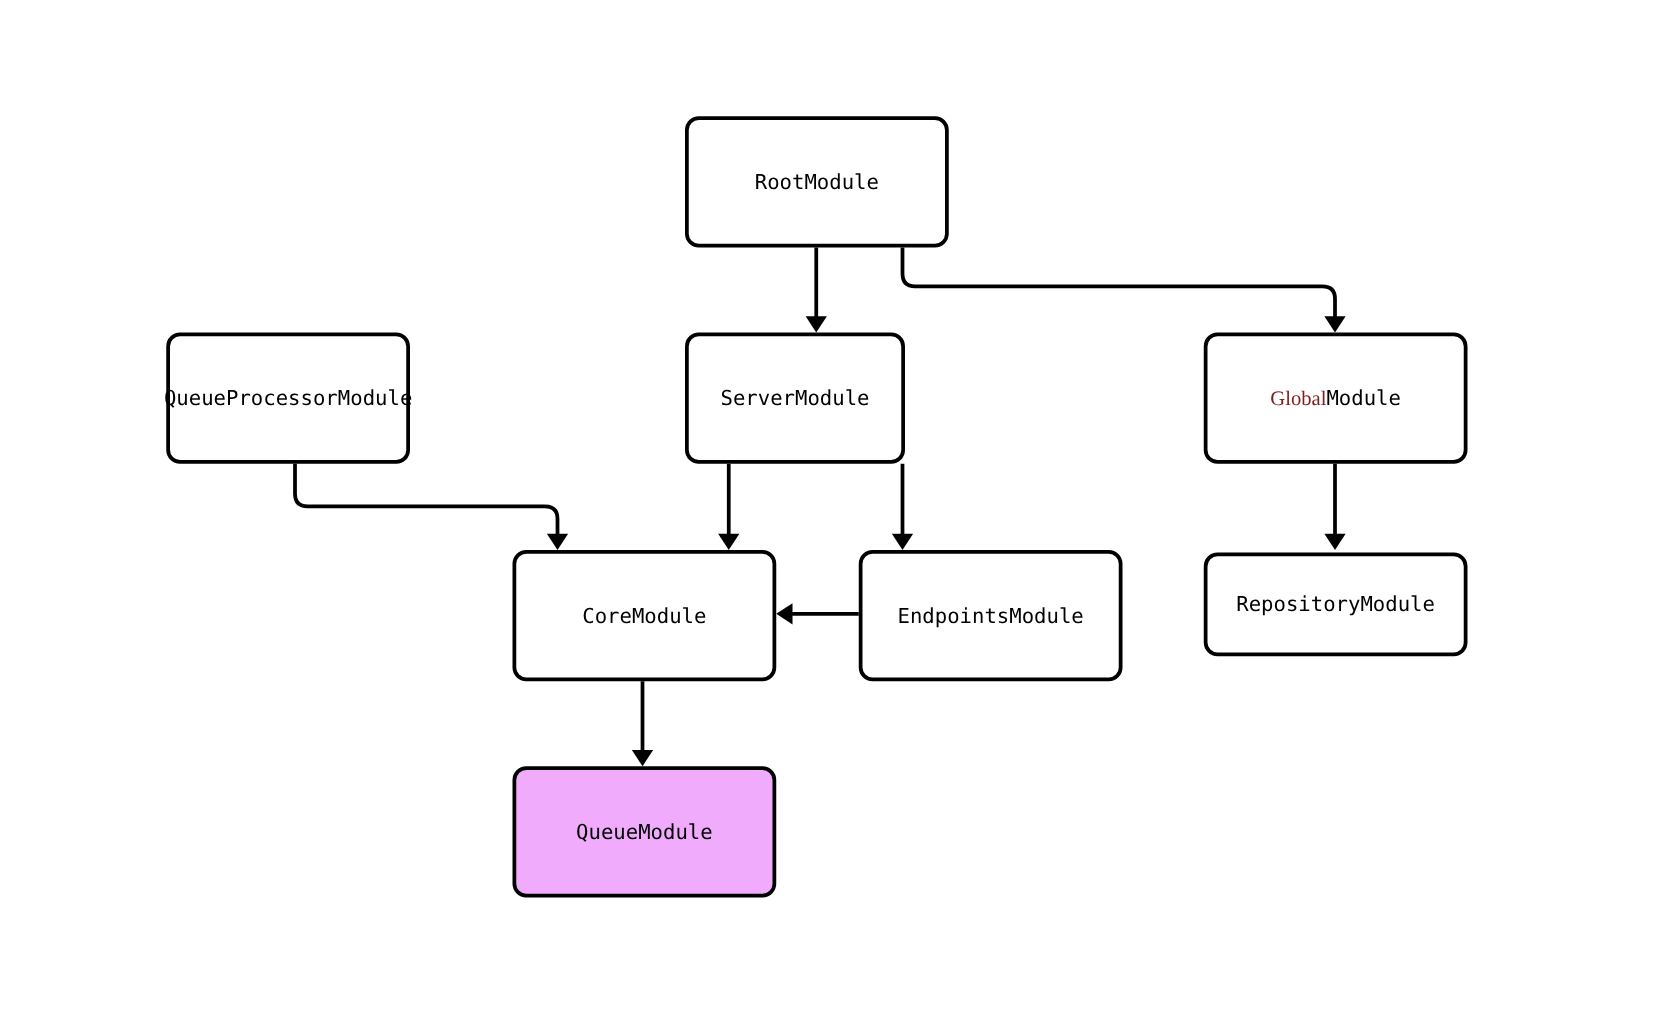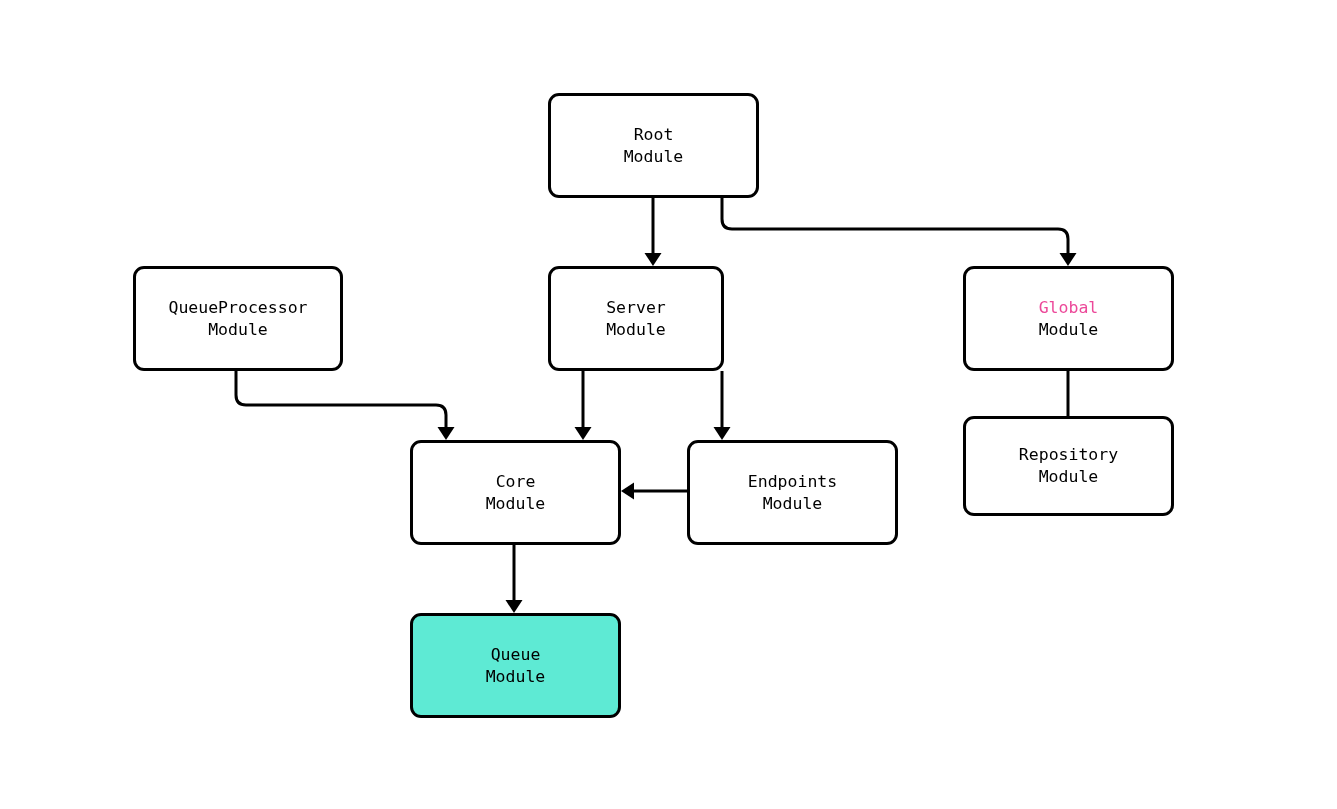--- a/index.html
+++ b/index.html
@@ -22,21 +22,21 @@
     width: 1337px;
     height: 809px;
   }
   .node-box {
     position: absolute;
     box-sizing: border-box;
     border: 3px solid #000000;
     border-radius: 11px;
     background: #ffffff;
     display: flex;
-    flex-direction: column;
+    flex-direction: row;
     align-items: center;
     justify-content: center;
     z-index: 2;
   }
   .node-line {
     font-family: "DejaVu Sans Mono", "Liberation Mono", monospace;
     font-size: 16.5px;
     line-height: 22px;
     color: #000000;
     white-space: pre;
@@ -81,43 +81,43 @@
         <path d="M 514 545 L 514 601" fill="none" stroke="#000000" stroke-width="3" stroke-linecap="butt" stroke-linejoin="round"></path>
         <polygon points="514,613 505.5,600 522.5,600" fill="#000000"></polygon>
       </g>
     </svg>
 
   <div id="node-layer">
       <div class="node-box" style="left: 548px; top: 93px; width: 211px; height: 105px; border-color: rgb(0, 0, 0); background: rgb(255, 255, 255);">
         <div class="node-line" style="color: rgb(0, 0, 0);">Root</div>
         <div class="node-line" style="color: rgb(0, 0, 0);">Module</div>
       </div>
-      <div class="node-box" style="left: 133px; top: 266px; width: 210px; height: 105px; border-color: rgb(0, 0, 0); background: rgb(255, 255, 255);">
+      <div class="node-box" style="left: 133px; top: 266px; width: 195px; height: 105px; border-color: rgb(0, 0, 0); background: rgb(255, 255, 255);">
         <div class="node-line" style="color: rgb(0, 0, 0);">QueueProcessor</div>
         <div class="node-line" style="color: rgb(0, 0, 0);">Module</div>
       </div>
       <div class="node-box" style="left: 548px; top: 266px; width: 176px; height: 105px; border-color: rgb(0, 0, 0); background: rgb(255, 255, 255);">
         <div class="node-line" style="color: rgb(0, 0, 0);">Server</div>
         <div class="node-line" style="color: rgb(0, 0, 0);">Module</div>
       </div>
       <div class="node-box" style="left: 963px; top: 266px; width: 211px; height: 105px; border-color: rgb(0, 0, 0); background: rgb(255, 255, 255);">
-        <div class="node-line" style="color: #ec4899;">Global</div>
+        <div class="node-line" style="color: #7f1d1d; font-family: Liberation Serif, serif;">Global</div>
         <div class="node-line" style="color: rgb(0, 0, 0);">Module</div>
       </div>
       <div class="node-box" style="left: 410px; top: 440px; width: 211px; height: 105px; border-color: rgb(0, 0, 0); background: rgb(255, 255, 255); text-align: right;">
         <div class="node-line" style="color: rgb(0, 0, 0);">Core</div>
         <div class="node-line" style="color: rgb(0, 0, 0);">Module</div>
       </div>
       <div class="node-box" style="left: 687px; top: 440px; width: 211px; height: 105px; border-color: rgb(0, 0, 0); background: rgb(255, 255, 255); align-items: center;">
         <div class="node-line" style="color: rgb(0, 0, 0);">Endpoints</div>
         <div class="node-line" style="color: rgb(0, 0, 0);">Module</div>
       </div>
-      <div class="node-box" style="left: 963px; top: 416px; width: 211px; height: 100px; border-color: rgb(0, 0, 0); background: rgb(255, 255, 255);">
+      <div class="node-box" style="left: 963px; top: 442px; width: 211px; height: 83px; border-color: rgb(0, 0, 0); background: rgb(255, 255, 255);">
         <div class="node-line" style="color: rgb(0, 0, 0);">Repository</div>
         <div class="node-line" style="color: rgb(0, 0, 0);">Module</div>
       </div>
-      <div class="node-box" style="left: 410px; top: 613px; width: 211px; height: 105px; border-color: rgb(0, 0, 0); background: #5eead4;">
+      <div class="node-box" style="left: 410px; top: 613px; width: 211px; height: 105px; border-color: rgb(0, 0, 0); background: #f0abfc;">
         <div class="node-line" style="color: rgb(0, 0, 0);">Queue</div>
         <div class="node-line" style="color: rgb(0, 0, 0);">Module</div>
       </div>
     </div>
 
 </div>
 
 </body></html>

